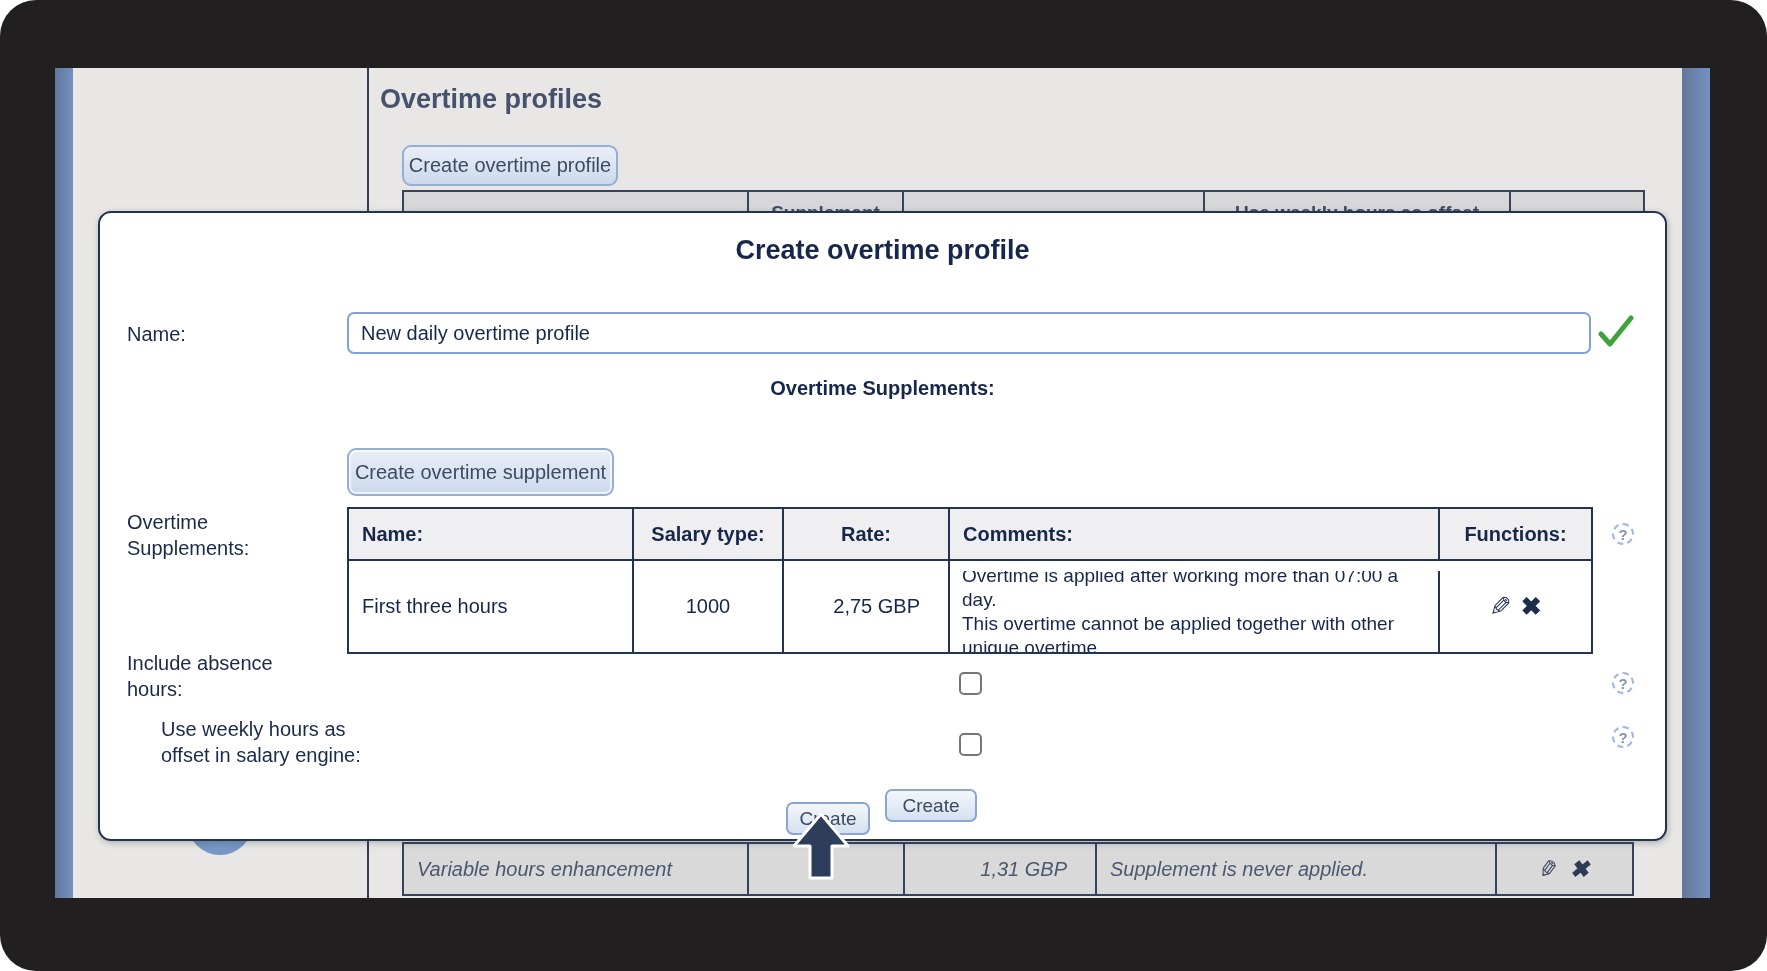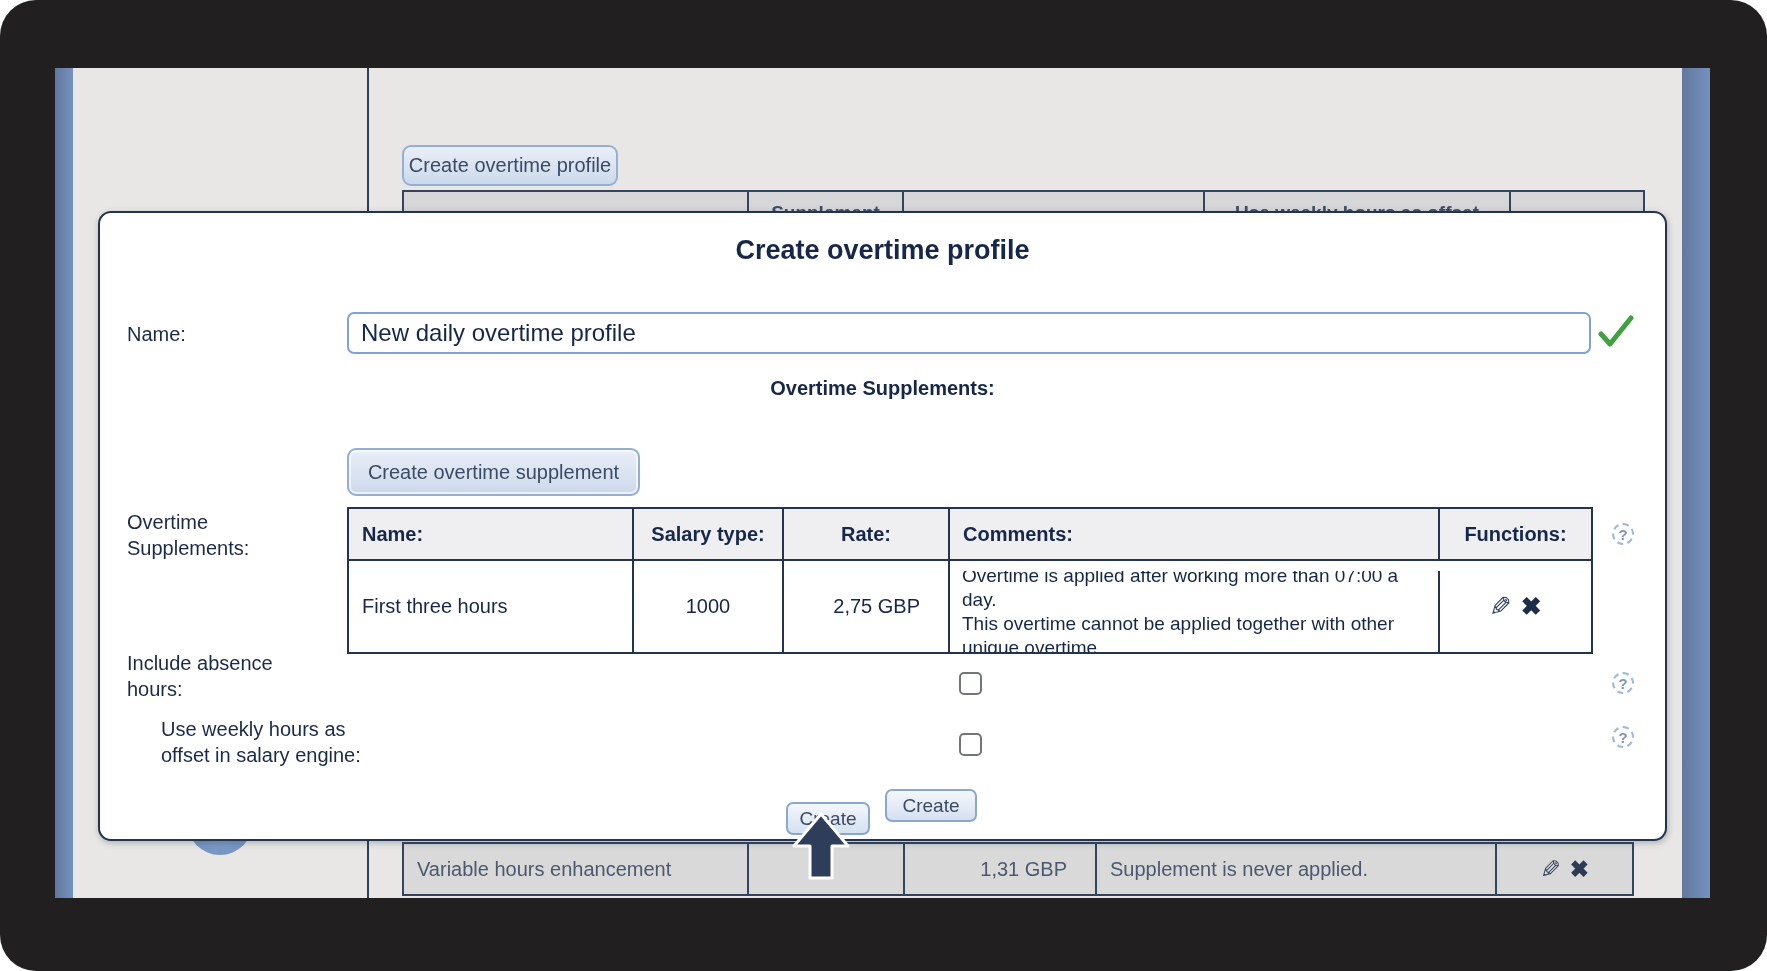--- a/index.html
+++ b/index.html
@@ -24,43 +24,43 @@
   .bg-table-header{position:absolute;left:402px;top:190px;width:1243px;height:46px;box-sizing:border-box;
        display:grid;grid-template-columns:345px 155px 301px 306px 1fr;background:#d7d7d9;
        border:2px solid #36435d;}
   .bg-table-header .cell{border-right:2px solid #36435d;display:flex;align-items:center;justify-content:center;
        font-size:19px;font-weight:bold;color:#3f4d66;overflow:hidden;}
   .bg-table-header .cell:last-child{border-right:none;}
 
   .bg-bottom-row{position:absolute;left:402px;top:842px;width:1232px;height:54px;box-sizing:border-box;
        display:grid;grid-template-columns:345px 156px 192px 400px 1fr;background:#d9d9d9;
        border:2px solid #36435d;font-size:20px;color:#4c586e;}
-  .bg-bottom-row .cell{border-right:2px solid #36435d;display:flex;align-items:center;overflow:hidden;}
+  .bg-bottom-row .cell{border-right:2px solid #36435d;display:flex;align-items:center;overflow:hidden;font-style:italic;}
   .bg-bottom-row .cell:last-child{border-right:none;}
   .c-left{padding-left:13px;}
   .c-right{justify-content:flex-end;padding-right:28px;}
   .c-center{justify-content:center;}
 
   .logo-arc{position:absolute;left:187px;top:789px;width:66px;height:66px;border-radius:50%;
        background:radial-gradient(circle at 50% 40%,#8aa6d0,#6f8fc0);}
 
   
   .modal{position:absolute;left:98px;top:211px;width:1569px;height:630px;box-sizing:border-box;
        background:#ffffff;border:2px solid #24344f;border-radius:13px;
        box-shadow:1px 2px 6px rgba(40,50,70,0.3);z-index:5;}
   .modal-title{position:absolute;left:0;top:22px;width:100%;text-align:center;
        font-size:27px;font-weight:bold;color:#16274a;}
   .field-label{position:absolute;font-size:20px;color:#1b2a49;line-height:26px;}
   .name-input{position:absolute;left:247px;top:99px;width:1244px;height:42px;box-sizing:border-box;
-       border:2px solid #7fa3d9;border-radius:7px;padding:0 12px;font-size:24px;color:#16274a;
+       border:2px solid #7fa3d9;border-radius:7px;padding:0 12px;font-size:20px;color:#16274a;
        font-family:"Liberation Sans", sans-serif;background:#fff;outline:none;}
   .check-icon{position:absolute;left:1498px;top:102px;}
   .supp-heading{position:absolute;left:0;top:164px;width:100%;text-align:center;
        font-size:20px;font-weight:bold;color:#16274a;}
-  .btn-create-supp{position:absolute;left:247px;top:235px;width:293px;height:48px;font-size:20px;
+  .btn-create-supp{position:absolute;left:247px;top:235px;width:267px;height:48px;font-size:20px;
        box-shadow:inset 0 0 0 2px rgba(255,255,255,0.65);}
 
   .supp-table{position:absolute;left:247px;top:294px;width:1246px;box-sizing:border-box;
        border:2px solid #24344f;}
   .supp-row{display:grid;grid-template-columns:285px 150px 166px 490px 1fr;}
   .supp-row .cell{border-right:2px solid #24344f;display:flex;align-items:center;overflow:hidden;
        font-size:20px;color:#16274a;box-sizing:border-box;}
   .supp-row .cell:last-child{border-right:none;}
   .supp-head{height:50px;background:#efeff1;border-bottom:2px solid #24344f;}
   .supp-head .cell{font-weight:bold;}
@@ -89,20 +89,21 @@
 </head>
 <body>
 
 <div class="screen">
 
   <div class="blue-bar" style="left:55px;width:18px;"></div>
   <div class="content"></div>
   <div class="blue-bar" style="left:1682px;width:28px;"></div>
   <div class="sidebar-divider"></div>
 
+  <div class="page-title">Overtime profiles</div>
   <button class="btn btn-create-profile">Create overtime profile</button>
 
   <div class="bg-table-header">
     <div class="cell"></div>
     <div class="cell">Supplement</div>
     <div class="cell"></div>
     <div class="cell">Use weekly hours as offset</div>
     <div class="cell"></div>
   </div>
 

